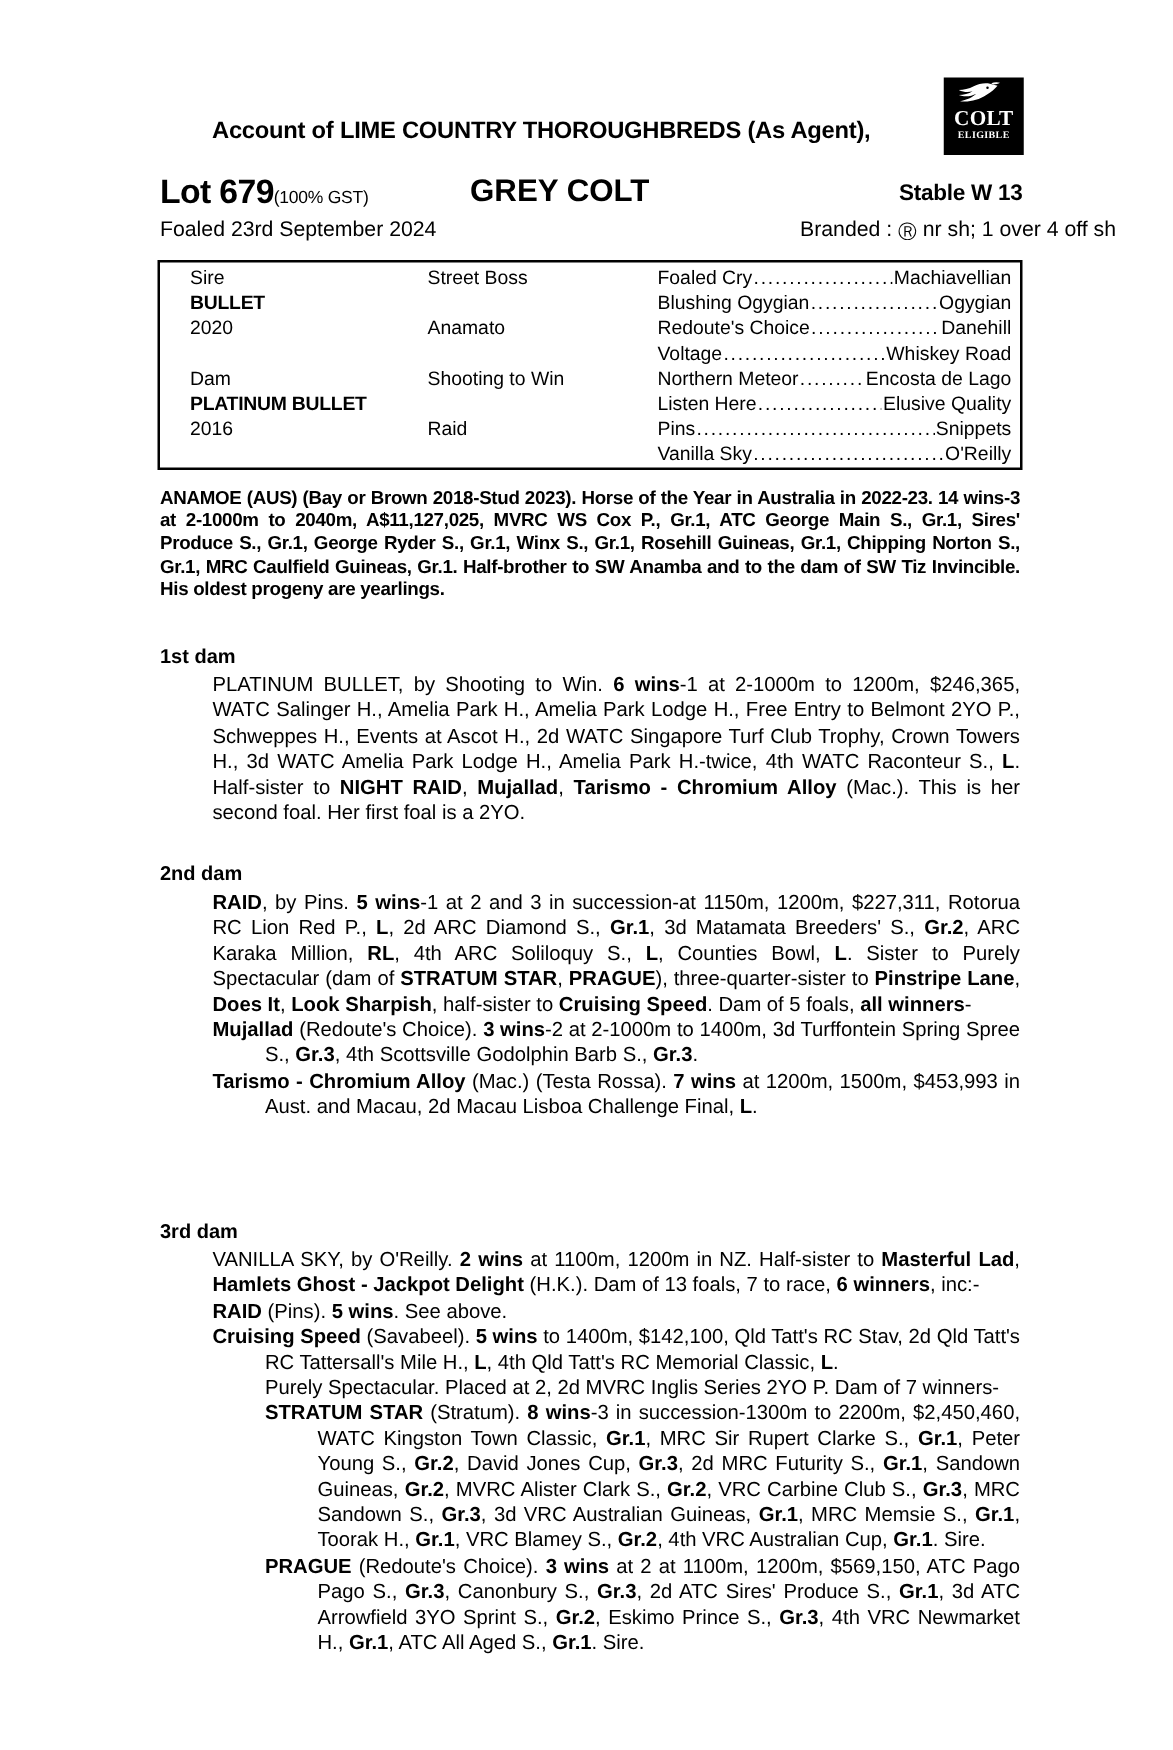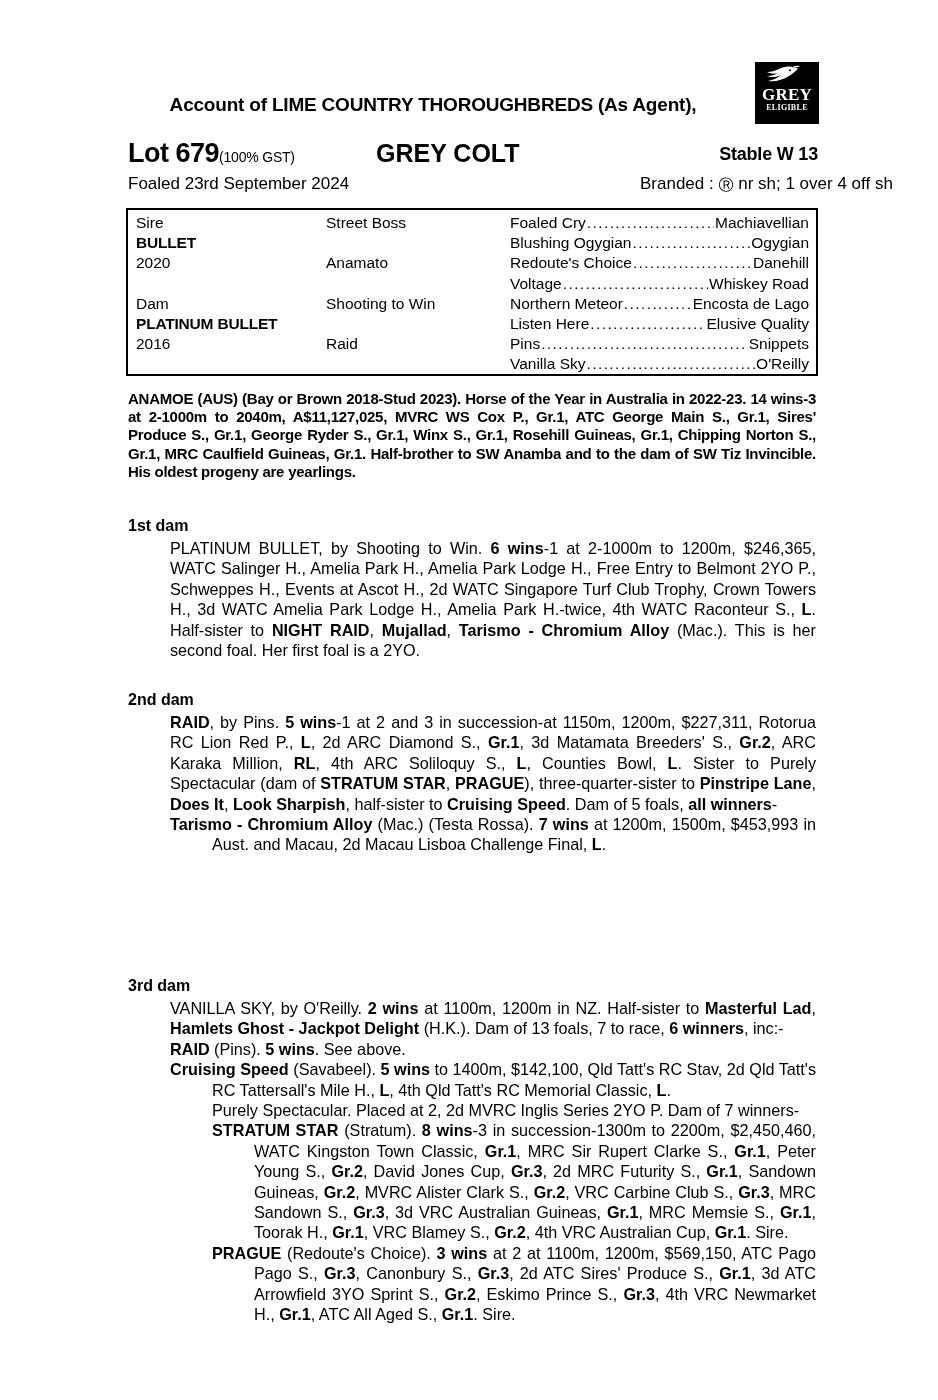--- a/index.html
+++ b/index.html
@@ -138,21 +138,21 @@
     top: 208px;
     width: 692px;
     height: 168px;
     border: 2px solid #000000;
     box-sizing: border-box;
   }
   .ped-grid {
     position: relative;
     width: 100%;
     height: 100%;
-    padding: 3px 0 0 0;
+    padding: 3px 0 0 16px;
     box-sizing: border-box;
   }
   .ped-row {
     position: relative;
     height: 20.2px;
     font-size: 15.5px;
     line-height: 20.2px;
     white-space: nowrap;
   }
   .c1 { position: absolute; left: 8px;   top: 0; }
@@ -228,21 +228,21 @@
 <body>
 
 <div class="page">
 
   <div class="bobs-logo">
     <svg width="50" height="20" viewBox="0 0 50 20" aria-hidden="true">
       <path fill="#ffffff" d="M30 2 C26 1 21 2 17 4 C13 6 9 7 5 7 C9 9 13 9 16 8 C13 10 9 11 5 11 C10 13 15 12 19 10 C16 13 11 15 6 16 C13 17 21 15 27 11 C31 8.5 34 6 36 3.5 C34 3 32 2.4 30 2 Z"></path>
       <circle fill="#000000" cx="28" cy="5.2" r="1"></circle>
       <path fill="#ffffff" d="M31 1.6 C33 0.6 36 0.4 38 1.2 C36.5 2 34.5 2.4 32.5 2.6 Z"></path>
     </svg>
-    <div class="bobs-word">GREY</div>
+    <div class="bobs-word">COLT</div>
     <div class="bobs-sub">ELIGIBLE</div>
   </div>
 
   <div class="account-block">
     <div>Account of LIME COUNTRY THOROUGHBREDS (As Agent),</div>
   </div>
 
   <div class="lotline">
     <div class="lot-left">
       <span class="lot-num">Lot 679</span><span class="lot-gst">(100% GST)</span>
@@ -336,20 +336,21 @@
   <div class="sire-comment">ANAMOE (AUS) (Bay or Brown 2018-Stud 2023). Horse of the Year in Australia in 2022-23. 14 wins-3 at 2-1000m to 2040m, A$11,127,025, MVRC WS Cox P., Gr.1, ATC George Main S., Gr.1, Sires' Produce S., Gr.1, George Ryder S., Gr.1, Winx S., Gr.1, Rosehill Guineas, Gr.1, Chipping Norton S., Gr.1, MRC Caulfield Guineas, Gr.1. Half-brother to SW Anamba and to the dam of SW Tiz Invincible. His oldest progeny are yearlings.</div>
 
   <div class="dam-heading" style="top:516px;text-align:right;">1st dam</div>
   <div class="dam-body" id="dam1" style="top:538px;">
       <div class="p-hang2">PLATINUM BULLET, by Shooting to Win. <b>6 wins</b>-1 at 2-1000m to 1200m, $246,365, WATC Salinger H., Amelia Park H., Amelia Park Lodge H., Free Entry to Belmont 2YO P., Schweppes H., Events at Ascot H., 2d WATC Singapore Turf Club Trophy, Crown Towers H., 3d WATC Amelia Park Lodge H., Amelia Park H.-twice, 4th WATC Raconteur S., <b>L</b>. Half-sister to <b>NIGHT RAID</b>, <b>Mujallad</b>, <b>Tarismo - Chromium Alloy</b> (Mac.). This is her second foal. Her first foal is a 2YO.</div>
     </div>
 
   <div class="dam-heading" style="top:690px;">2nd dam</div>
   <div class="dam-body" id="dam2" style="top:712px;">
       <div class="p-hang2"><b>RAID</b>, by Pins. <b>5 wins</b>-1 at 2 and 3 in succession-at 1150m, 1200m, $227,311, Rotorua RC Lion Red P., <b>L</b>, 2d ARC Diamond S., <b>Gr.1</b>, 3d Matamata Breeders' S., <b>Gr.2</b>, ARC Karaka Million, <b>RL</b>, 4th ARC Soliloquy S., <b>L</b>, Counties Bowl, <b>L</b>. Sister to Purely Spectacular (dam of <b>STRATUM STAR</b>, <b>PRAGUE</b>), three-quarter-sister to <b>Pinstripe Lane</b>, <b>Does It</b>, <b>Look Sharpish</b>, half-sister to <b>Cruising Speed</b>. Dam of 5 foals, <b>all winners</b>-</div>
+      <div class="p-ind1"><b>Mujallad</b> (Redoute's Choice). <b>3 wins</b>-2 at 2-1000m to 1400m, 3d Turffontein Spring Spree S., <b>Gr.3</b>, 4th Scottsville Godolphin Barb S., <b>Gr.3</b>.</div>
       <div class="p-ind1"><b>Tarismo - Chromium Alloy</b> (Mac.) (Testa Rossa). <b>7 wins</b> at 1200m, 1500m, $453,993 in Aust. and Macau, 2d Macau Lisboa Challenge Final, <b>L</b>.</div>
     </div>
 
   <div class="dam-heading" style="top:976px;">3rd dam</div>
   <div class="dam-body" id="dam3" style="top:998px;">
       <div class="p-hang2">VANILLA SKY, by O'Reilly. <b>2 wins</b> at 1100m, 1200m in NZ. Half-sister to <b>Masterful Lad</b>, <b>Hamlets Ghost - Jackpot Delight</b> (H.K.). Dam of 13 foals, 7 to race, <b>6 winners</b>, inc:-</div>
       <div class="p-ind1"><b>RAID</b> (Pins). <b>5 wins</b>. See above.</div>
       <div class="p-ind1"><b>Cruising Speed</b> (Savabeel). <b>5 wins</b> to 1400m, $142,100, Qld Tatt's RC Stav, 2d Qld Tatt's RC Tattersall's Mile H., <b>L</b>, 4th Qld Tatt's RC Memorial Classic, <b>L</b>.</div>
       <div class="p-ind3">Purely Spectacular. Placed at 2, 2d MVRC Inglis Series 2YO P. Dam of 7 winners-</div>
       <div class="p-ind2"><b>STRATUM STAR</b> (Stratum). <b>8 wins</b>-3 in succession-1300m to 2200m, $2,450,460, WATC Kingston Town Classic, <b>Gr.1</b>, MRC Sir Rupert Clarke S., <b>Gr.1</b>, Peter Young S., <b>Gr.2</b>, David Jones Cup, <b>Gr.3</b>, 2d MRC Futurity S., <b>Gr.1</b>, Sandown Guineas, <b>Gr.2</b>, MVRC Alister Clark S., <b>Gr.2</b>, VRC Carbine Club S., <b>Gr.3</b>, MRC Sandown S., <b>Gr.3</b>, 3d VRC Australian Guineas, <b>Gr.1</b>, MRC Memsie S., <b>Gr.1</b>, Toorak H., <b>Gr.1</b>, VRC Blamey S., <b>Gr.2</b>, 4th VRC Australian Cup, <b>Gr.1</b>. Sire.</div>

